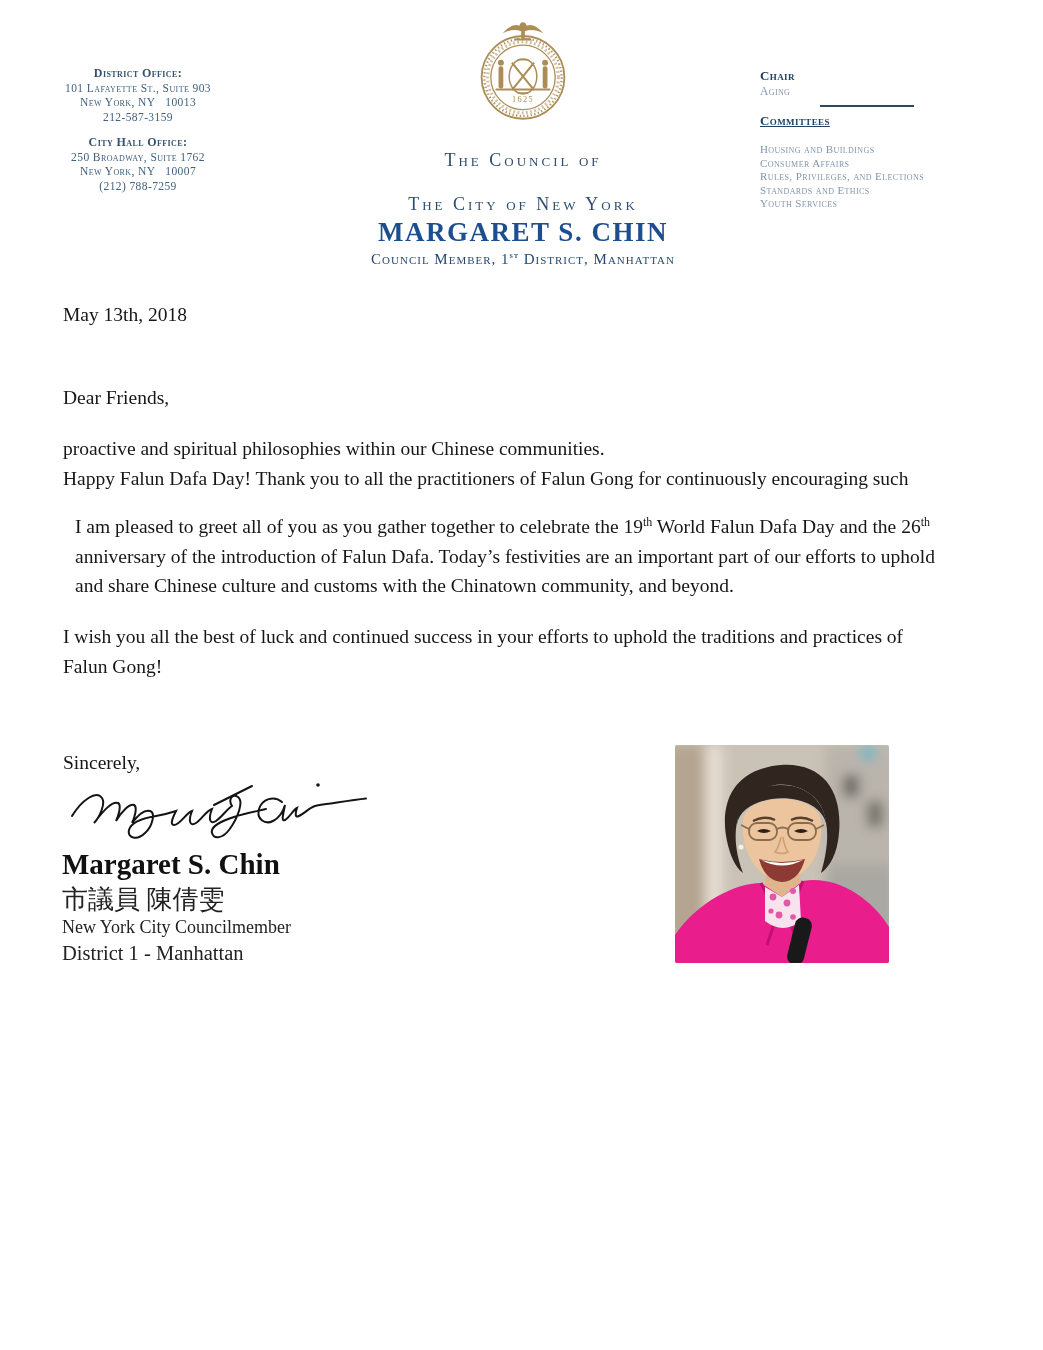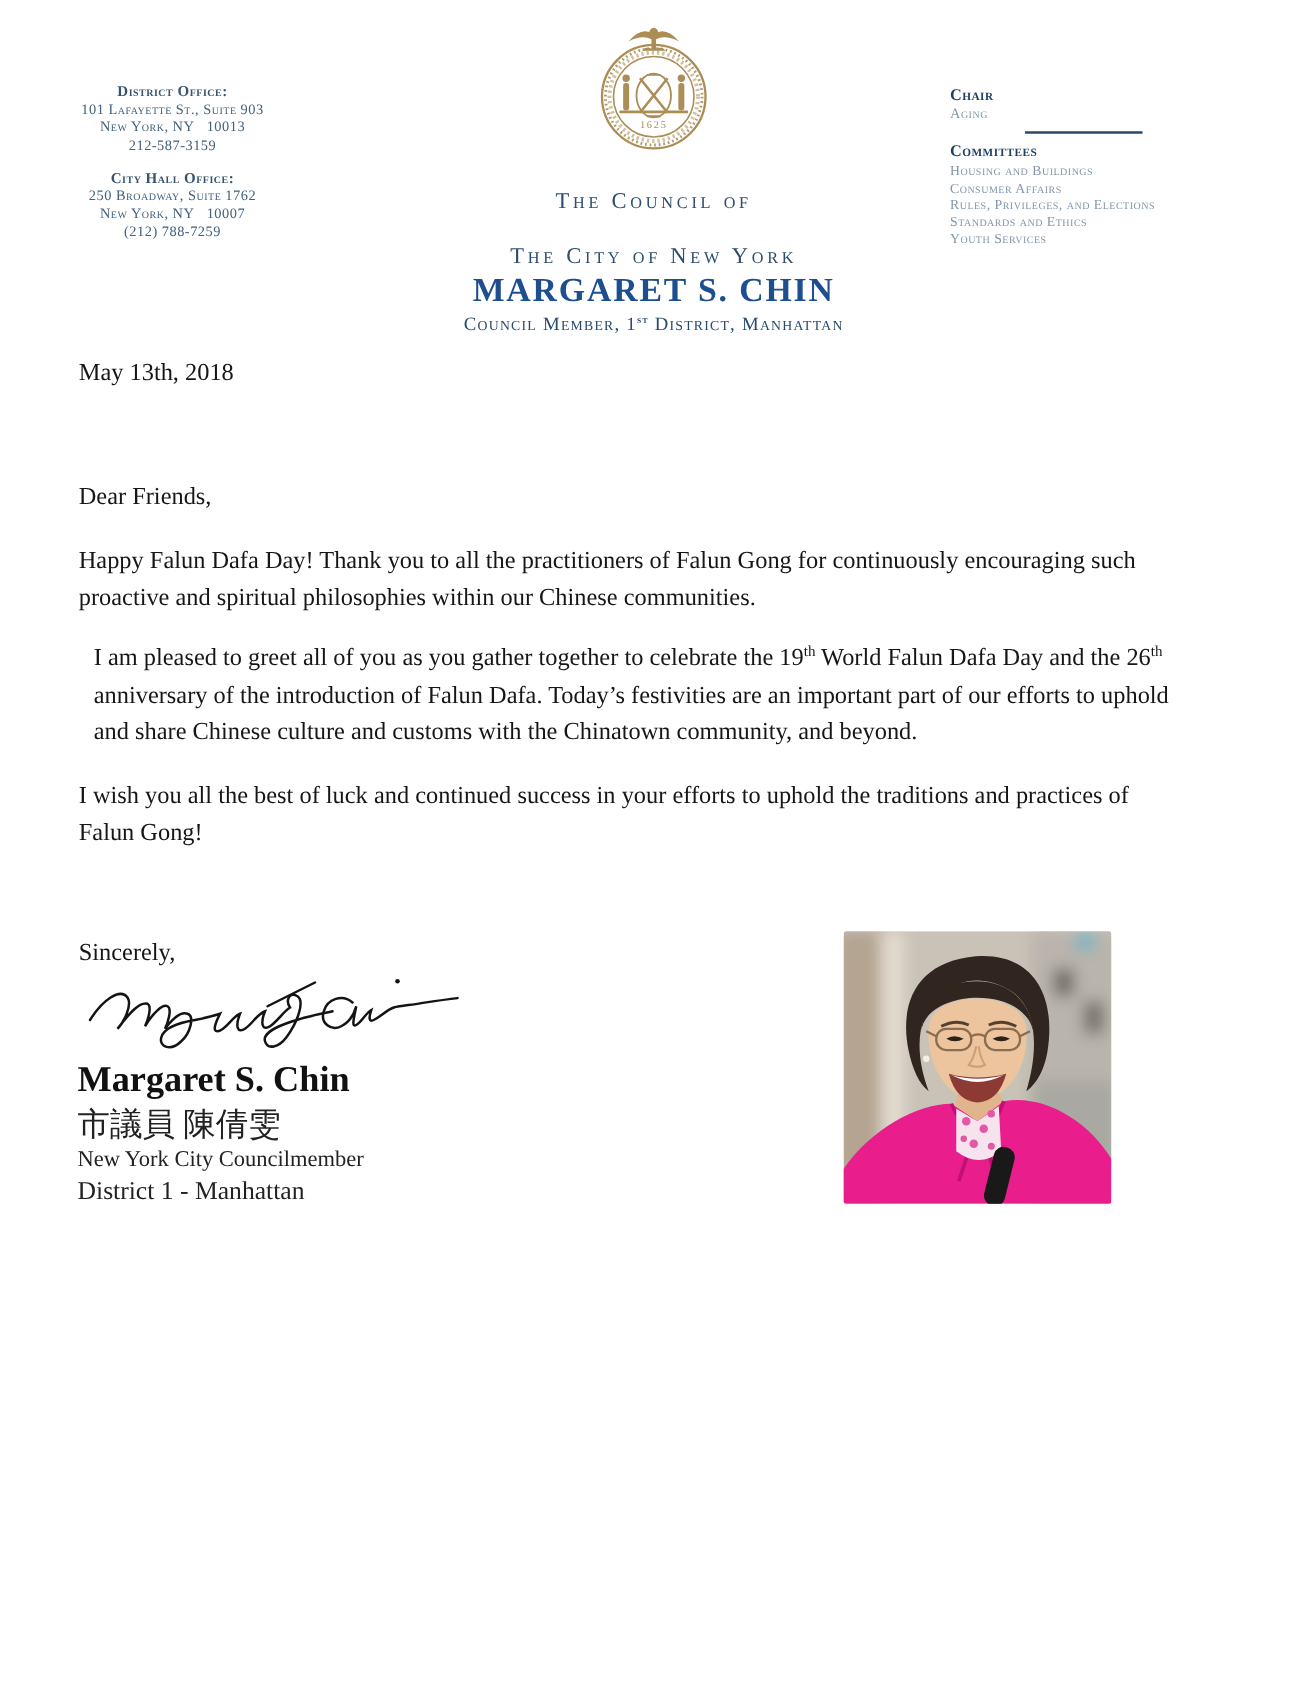--- a/index.html
+++ b/index.html
@@ -18,32 +18,32 @@
   .office-title { font-weight:bold; font-size:12px; color:#35536f; display:block; }
   .office-line { display:block; }
   
   .hdr-right {
     position:absolute; left:760px; top:68px; width:214px; text-align:left;
     font-variant:small-caps; letter-spacing:.4px;
   }
   .chair-title { display:block; font-weight:bold; font-size:13px; color:#1f3f63; }
   .chair-value { display:block; font-size:11.5px; color:#8296ab; line-height:14px; }
   .hdr-divider { border:none; border-top:2px solid #2a4a6b; width:94px; margin:7px auto 6px auto; }
-  .committees-title { display:block; font-weight:bold; font-size:13px; color:#1f3f63; margin-bottom:2px; }
+  .committees-title { display:block; font-weight:bold; font-size:13px; color:#1f3f63; margin-bottom:14px;text-decoration:underline; }
   .committee-item { display:block; font-size:11px; color:#8296ab; line-height:13.5px; }
   
   .hdr-center { position:absolute; left:313px; top:14px; width:420px; text-align:center; }
   .seal { display:block; margin:0 auto 6px auto; }
   .council-line { display:block; font-variant:small-caps; color:#2d4d6e; font-size:18px; line-height:20px; letter-spacing:3px;margin-top:24px; }
   .member-name { display:block; font-weight:bold; color:#1d4e8f; font-size:27px; line-height:30px; letter-spacing:1.5px; margin-top:3px; }
   .member-title { display:block; font-variant:small-caps; color:#27496e; font-size:15px; line-height:17px; letter-spacing:1px; }
   .member-title sup { font-size:9px;font-weight:bold; }
   
   .body-text { font-size:19.5px; line-height:29.5px; color:#161616; }
-  .date-line   { position:absolute; left:63px; top:284px; }
+  .date-line   { position:absolute; left:63px; top:300px; }
   .salutation  { position:absolute; left:63px; top:383px; }
   .para-1 { position:absolute; left:63px; top:434px; width:920px; }
   .para-2 { position:absolute; left:75px; top:512px; width:930px; }
   .para-3 { position:absolute; left:63px; top:622px; width:920px; }
   .line { display:block; }
   .para-2 sup { font-size:12px; line-height:0; }
   .closing { position:absolute; left:63px; top:748px; }
   
   .signature-svg { position:absolute; left:66px; top:772px; }
   .printed-name { position:absolute; left:62px; top:848px; font-weight:bold; font-size:29px; color:#111; }
@@ -119,22 +119,22 @@
     <span class="committee-item">Consumer Affairs</span>
     <span class="committee-item">Rules, Privileges, and Elections</span>
     <span class="committee-item">Standards and Ethics</span>
     <span class="committee-item">Youth Services</span>
   </div>
 
   <div class="date-line body-text">May 13th, 2018</div>
   <div class="salutation body-text">Dear Friends,</div>
 
   <div class="para-1 body-text">
+    <span class="line">proactive and spiritual philosophies within our Chinese communities.</span>
     <span class="line">Happy Falun Dafa Day! Thank you to all the practitioners of Falun Gong for continuously encouraging such</span>
-    <span class="line">proactive and spiritual philosophies within our Chinese communities.</span>
   </div>
 
   <div class="para-2 body-text">
     <span class="line"><span>I am pleased to greet all of you as you gather together to celebrate the 19</span><sup>th</sup><span> World Falun Dafa Day and the 26</span><sup>th</sup></span>
     <span class="line">anniversary of the introduction of Falun Dafa. Today’s festivities are an important part of our efforts to uphold</span>
     <span class="line">and share Chinese culture and customs with the Chinatown community, and beyond.</span>
   </div>
 
   <div class="para-3 body-text">
     <span class="line">I wish you all the best of luck and continued success in your efforts to uphold the traditions and practices of</span>

